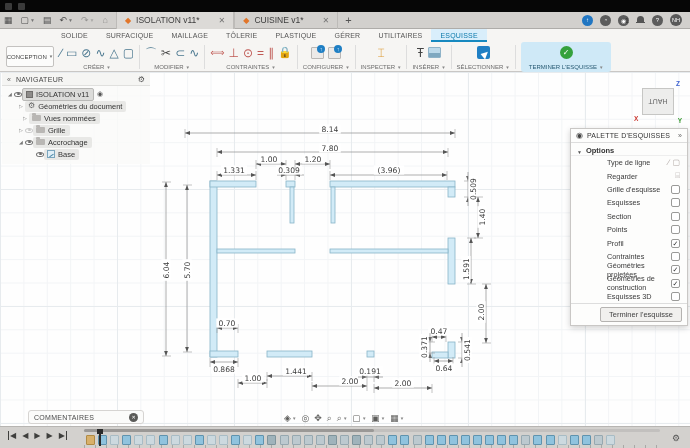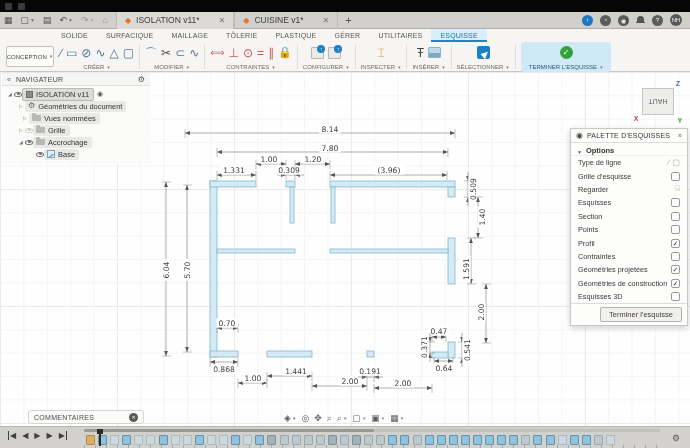--- a/index.html
+++ b/index.html
@@ -91,21 +91,21 @@
 
   
   #palette { position:absolute; left:570px; top:56px; width:118px; background:#fdfdfc; border:1px solid #c9c7c5; box-shadow:0 2px 6px rgba(0,0,0,.18); }
   #pal-header { height:14px; display:flex; align-items:center; padding:0 5px; border-bottom:1px solid #ddd; }
   #pal-header .hico { font-size:8px; color:#444; }
   #pal-header .htitle { font-size:7px; color:#333; margin-left:4px; letter-spacing:.2px; }
   #pal-header .collapse { margin-left:auto; font-size:7px; color:#666; }
   #pal-options-hdr { height:13px; display:flex; align-items:flex-end; padding:0 6px; font-size:7.5px; font-weight:bold; color:#333; border-bottom:1px solid #eee; }
   #pal-options-hdr .caret { font-size:5px; margin-right:4px; color:#555; }
   .prow { height:13.4px; display:flex; align-items:center; padding:0 7px; }
-  .prow .plabel { font-size:7.3px; color:#3a3a3a; }
+  .prow .plabel { font-size:7.3px; color:#3a3a3a;margin-left:29px; }
   .prow .ctrl { margin-left:auto; display:flex; align-items:center; gap:3px; }
   .chk { width:9px; height:9px; border:1px solid #9a9a98; border-radius:2px; background:#fff; font-size:7px; color:#333; display:flex; align-items:center; justify-content:center; line-height:1; }
   .mini { font-size:8px; color:#b0a8a4; line-height:1; }
   #pal-footer { border-top:1px solid #ddd; height:22px; display:flex; align-items:center; justify-content:flex-end; padding:0 5px; }
   #finish-btn { font-size:7.5px; color:#444; background:#f1f0ee; border:1px solid #b5b3b1; border-radius:2px; padding:2px 8px; }
 
   
   #viewcube { position:absolute; left:636px; top:10px; width:46px; height:40px; }
   #vc-face { position:absolute; left:6px; top:6px; width:32px; height:27px; background:#ededec; border:1px solid #c6c6c4; color:#666; font-size:7px; display:flex; align-items:center; justify-content:center; transform:rotate(180deg); }
   .axis { position:absolute; font-size:6.5px; font-weight:bold; }
@@ -608,29 +608,29 @@
       </div>
       <div id="pal-rows">
           <div class="prow">
             <span class="plabel">Type de ligne</span>
             <span class="ctrl">
               <span class="mini">∕</span>
               <span class="mini">▢</span>
             </span>
           </div>
           <div class="prow">
+            <span class="plabel">Regarder</span>
+            <span class="ctrl">
+              <span class="mini">⌸</span>
+            </span>
+          </div>
+          <div class="prow">
             <span class="plabel">Grille d'esquisse</span>
             <span class="ctrl">
               <span class="chk"></span>
-            </span>
-          </div>
-          <div class="prow">
-            <span class="plabel">Regarder</span>
-            <span class="ctrl">
-              <span class="mini">⌸</span>
             </span>
           </div>
           <div class="prow">
             <span class="plabel">Esquisses</span>
             <span class="ctrl">
               <span class="chk"></span>
             </span>
           </div>
           <div class="prow">
             <span class="plabel">Section</span>

